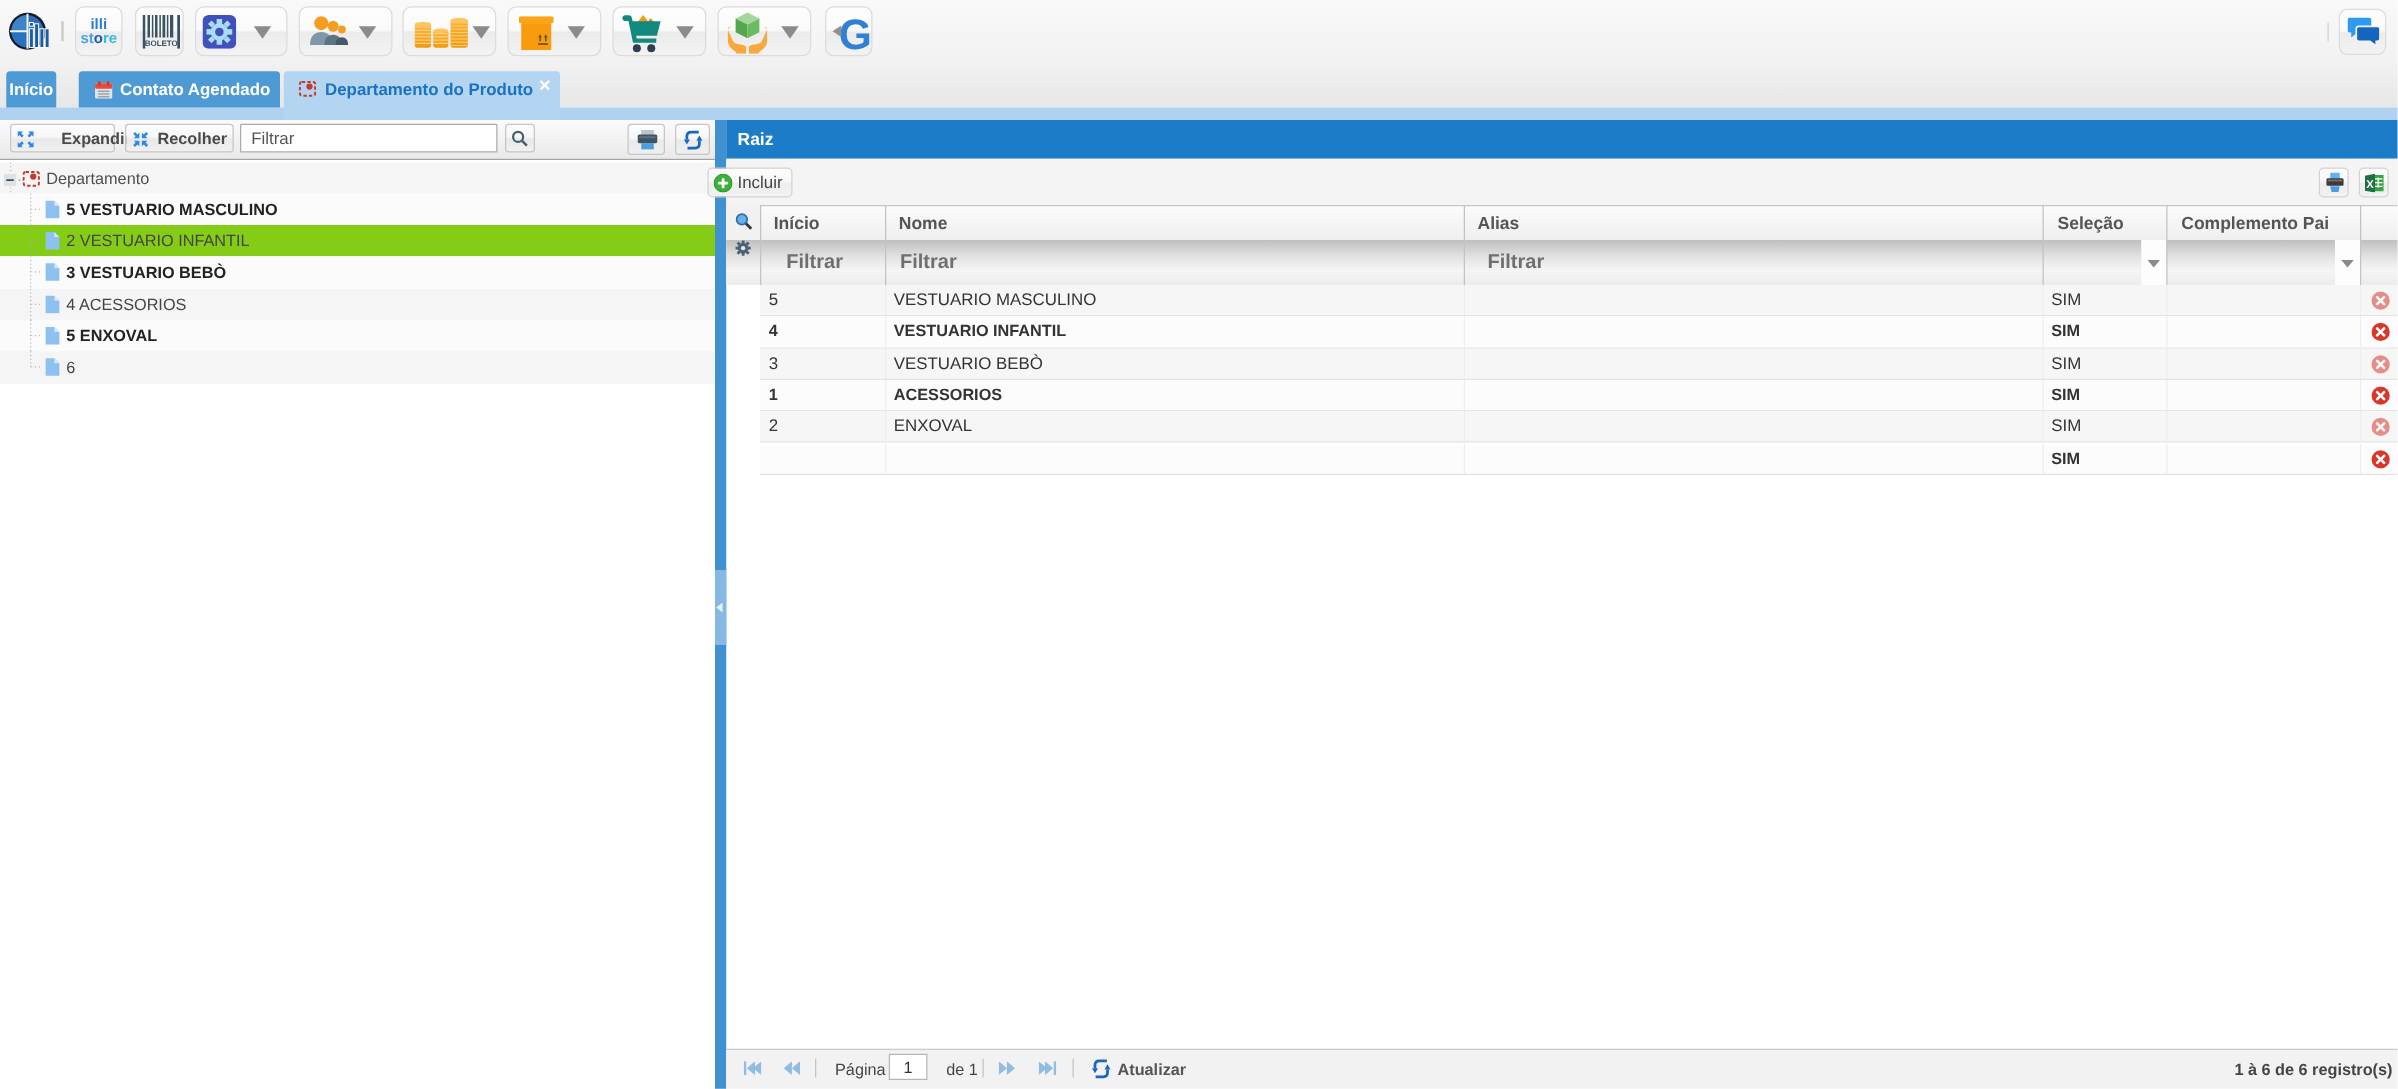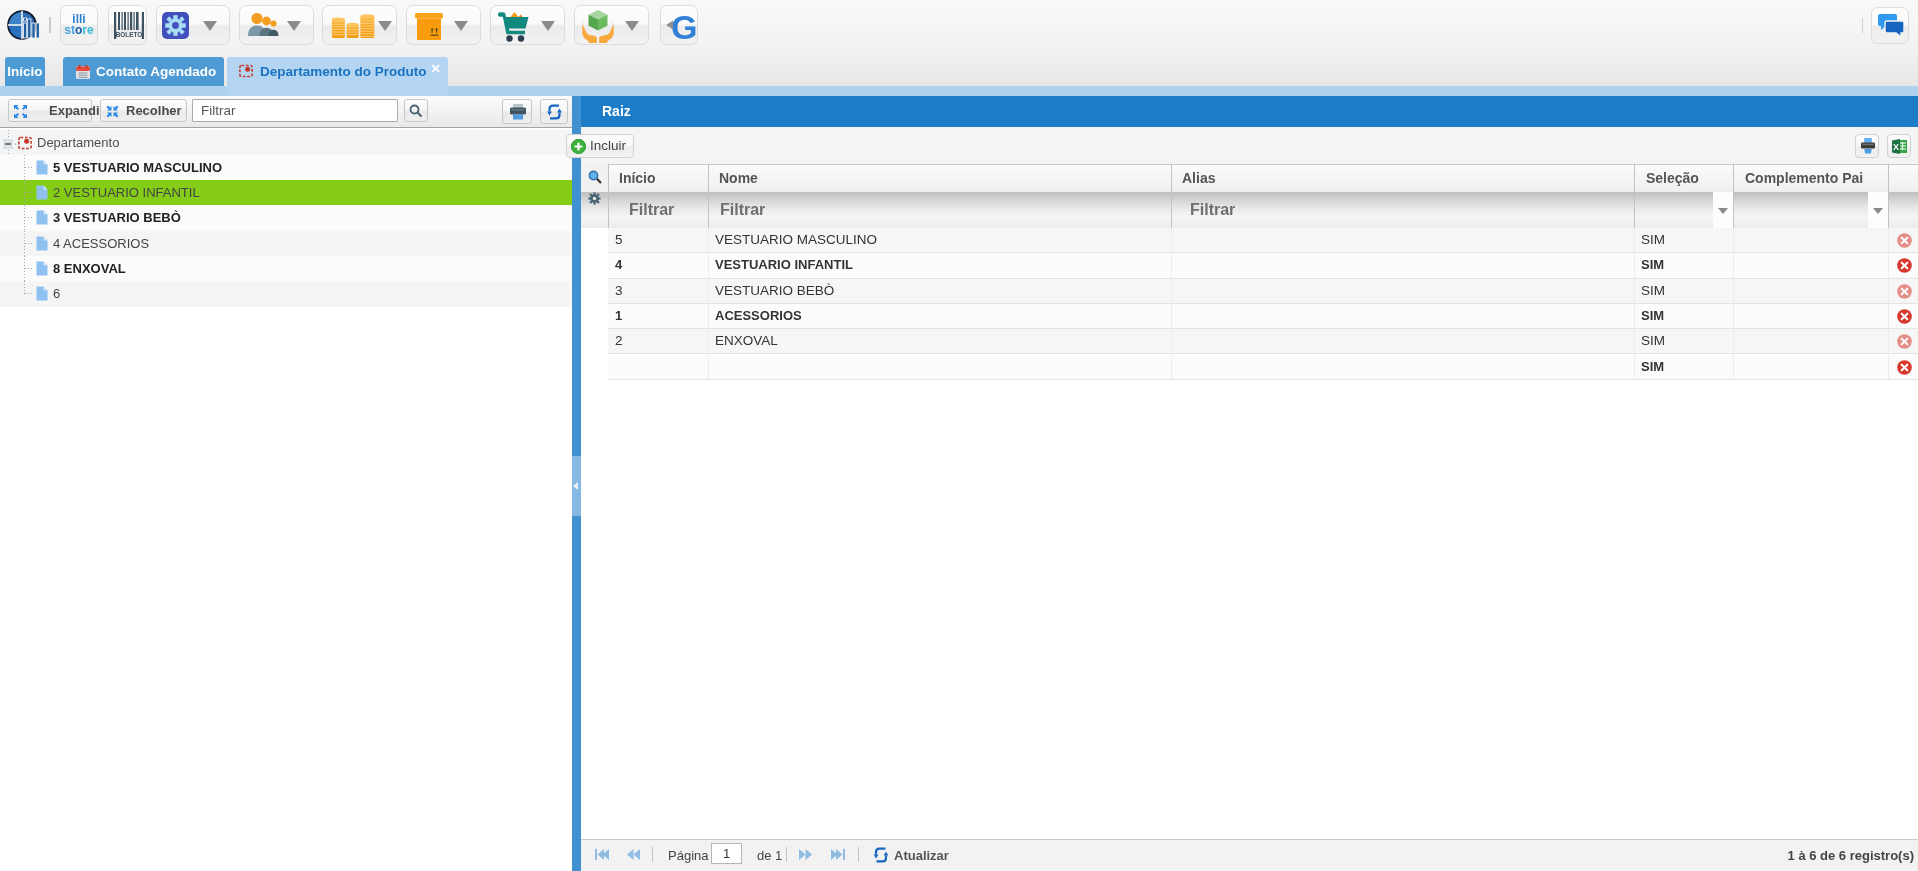--- a/index.html
+++ b/index.html
@@ -29,21 +29,21 @@
   font-size:13px; font-weight:bold; color:#4a4a4a; line-height:21px; }
 .trow { position:absolute; left:0; width:572px; height:25.3px; font-size:13px; color:#444;
   line-height:25.3px; }
 
 
 #splitter { position:absolute; left:572px; top:96px; width:9px; height:775px; background:#4191d0; }
 #sphandle { position:absolute; left:0; top:360px; width:9px; height:60px; background:#85b8e2; }
 
 
 #rhead { position:absolute; left:581px; top:96px; width:1337px; height:31px; background:#1d7cc7;
-  color:#fff; font-size:14px; font-weight:bold; line-height:31px;padding-left:12px; }
+  color:#fff; font-size:14px; font-weight:bold; line-height:31px; }
 #rtool { position:absolute; left:581px; top:127px; width:1337px; height:37px; background:#f4f4f4; }
 .gbtn { position:absolute; border:1px solid #d2d2d2; border-radius:4px;
   background:linear-gradient(180deg,#fcfcfc 0%,#f8f8f8 45%,#ededed 55%,#f2f2f2 100%); }
 
 
 #ghead { position:absolute; left:581px; top:164px; width:1337px; height:28px;
   background:linear-gradient(180deg,#fbfbfb,#efefef); border-top:1px solid #c8c8c8; }
 #gfilter { position:absolute; left:581px; top:192px; width:1337px; height:36px;
   background:linear-gradient(180deg,#bfbfbf 0%,#e3e3e3 38%,#f5f5f5 68%,#ececec 100%); }
 .hlabel { position:absolute; top:164px; font-size:14px; font-weight:bold; color:#555; line-height:28px; }
@@ -370,21 +370,21 @@
       </svg>
     <span style="margin-left:53px">4 ACESSORIOS</span>
   </div>
   <div class="trow" style="top:256px;background:#fbfbfb;font-weight:bold;color:#222">
     <div class="abs" style="left:24px;top:0;width:1px;height:25.3px;background-image:linear-gradient(#aaa 33%,transparent 33%);background-size:1px 3px"></div>
     <div class="abs" style="left:25px;top:12px;width:8px;height:1px;background-image:linear-gradient(90deg,#aaa 33%,transparent 33%);background-size:3px 1px"></div>
     <svg class="abs" style="left:36px;top:5px" width="12" height="15" viewBox="0 0 12 15">
         <path d="M0.5 0.5 h7 l4 4 v10 h-11 Z" fill="#8ec1ef"></path>
         <path d="M7.5 0.5 l4 4 h-4 Z" fill="#d4e8fa"></path>
       </svg>
-    <span style="margin-left:53px">8 ENXOVAL</span>
+    <span style="margin-left:53px">5 ENXOVAL</span>
   </div>
   <div class="trow" style="top:281.3px;background:#f5f5f5">
     <div class="abs" style="left:24px;top:0;width:1px;height:13px;background-image:linear-gradient(#aaa 33%,transparent 33%);background-size:1px 3px"></div>
     <div class="abs" style="left:25px;top:12px;width:8px;height:1px;background-image:linear-gradient(90deg,#aaa 33%,transparent 33%);background-size:3px 1px"></div>
     <svg class="abs" style="left:36px;top:5px" width="12" height="15" viewBox="0 0 12 15">
         <path d="M0.5 0.5 h7 l4 4 v10 h-11 Z" fill="#8ec1ef"></path>
         <path d="M7.5 0.5 l4 4 h-4 Z" fill="#d4e8fa"></path>
       </svg>
     <span style="margin-left:53px">6</span>
   </div>

